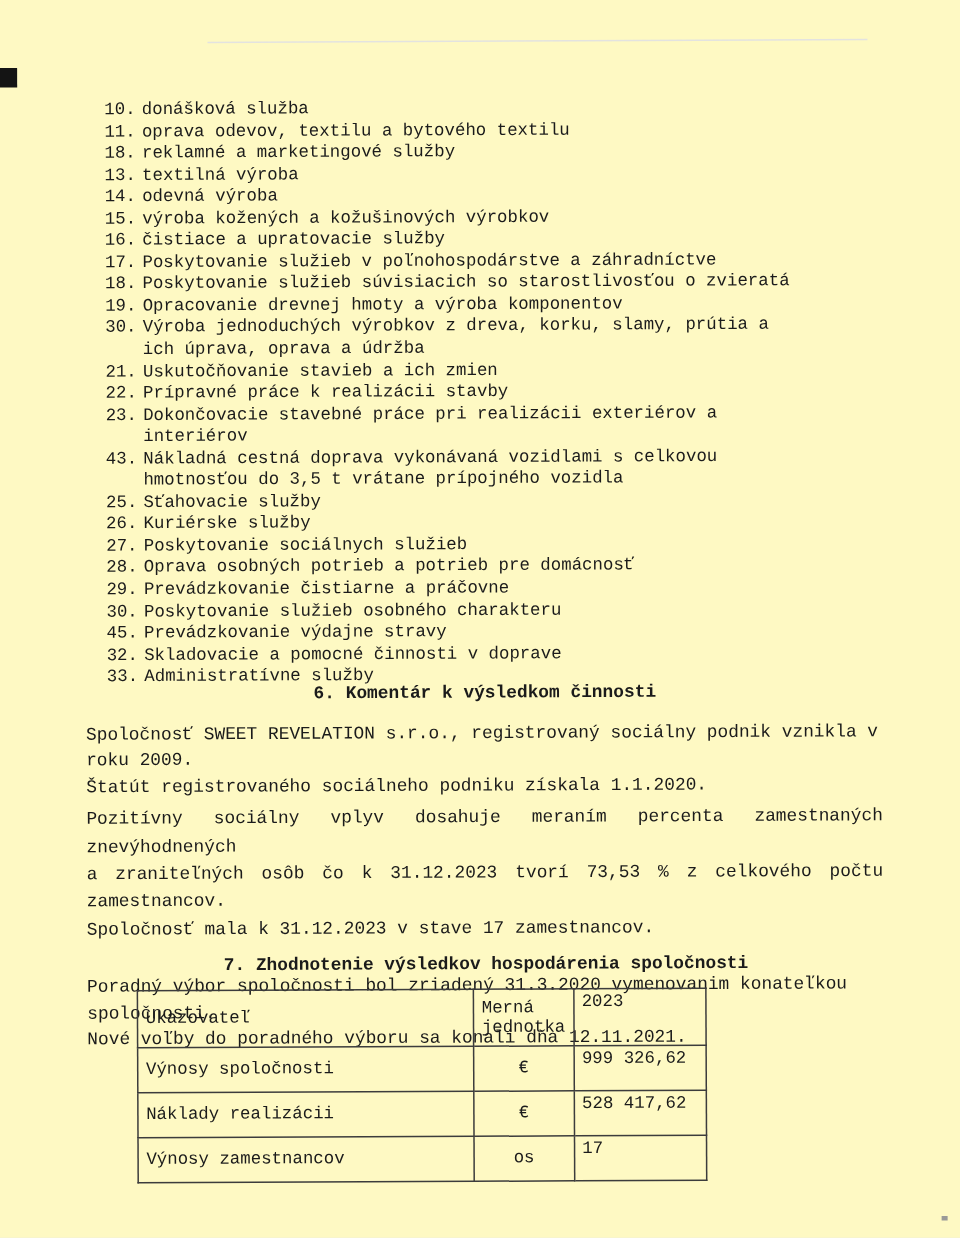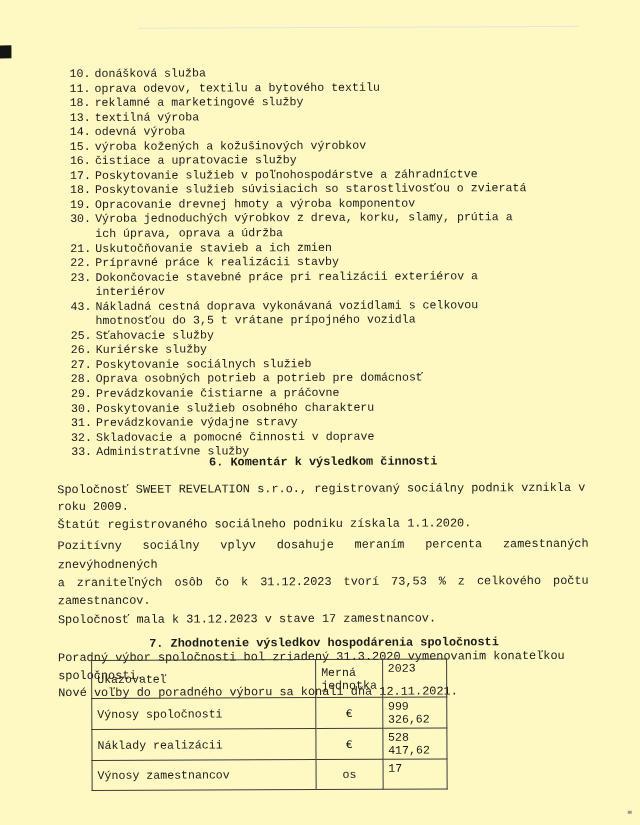--- a/index.html
+++ b/index.html
@@ -33,21 +33,21 @@
   
   .h7 { position:absolute; top:636px; left:58px; width:530px; text-align:center; font-weight:bold; font-size:11.9px; }
   table.results { position:absolute; top:659px; left:90px; border-collapse:collapse; font-size:11.6px; }
   table.results th, table.results td {
     border:1px solid #3c3c3c; padding:2px 5px; font-weight:normal; text-align:left;
   }
   table.results th { vertical-align:top; height:38px; }
   table.results td { height:30px; }
   table.results .c0 { width:224px; vertical-align:middle; }
   table.results .c1 { width:42px;  vertical-align:middle; }
-  table.results .c2 { width:64px;  vertical-align:top; }
+  table.results .c2 { width:88px;  vertical-align:top; }
   table.results td.c1 { text-align:center; }
 </style>
 </head>
 <body>
 
 <div class="page">
   <div class="content">
 
     <div class="mark-tl"></div>
     <div class="scan-line"></div>
@@ -132,21 +132,21 @@
         </div>
         <div class="li">
           <span class="num">29.</span>
           <span class="txt">Prevádzkovanie čistiarne a práčovne</span>
         </div>
         <div class="li">
           <span class="num">30.</span>
           <span class="txt">Poskytovanie služieb osobného charakteru</span>
         </div>
         <div class="li">
-          <span class="num">31.</span>
+          <span class="num">45.</span>
           <span class="txt">Prevádzkovanie výdajne stravy</span>
         </div>
         <div class="li">
           <span class="num">32.</span>
           <span class="txt">Skladovacie a pomocné činnosti v doprave</span>
         </div>
         <div class="li">
           <span class="num">33.</span>
           <span class="txt">Administratívne služby</span>
         </div>

